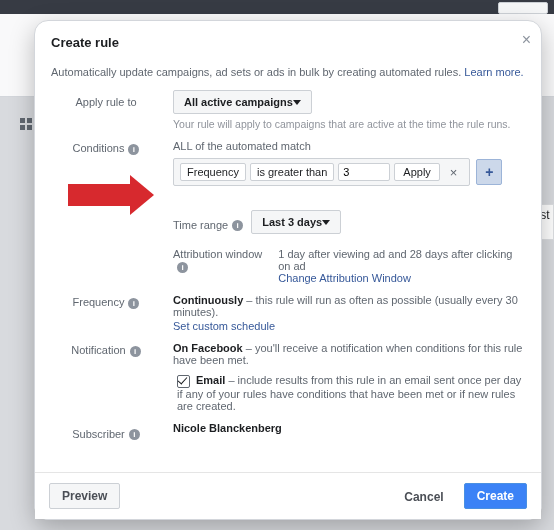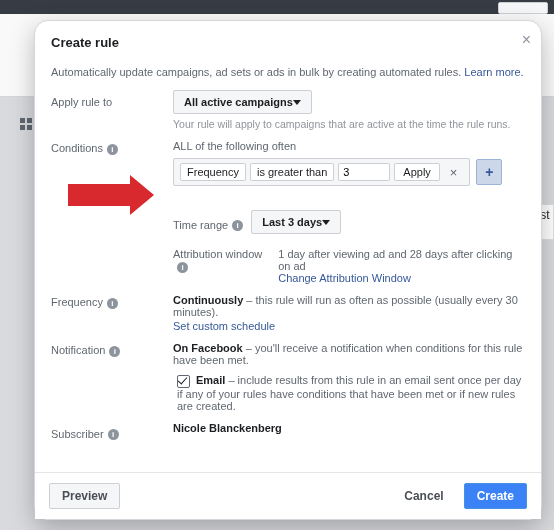--- a/index.html
+++ b/index.html
@@ -13,21 +13,21 @@
   .searchbtn{position:absolute;right:6px;top:2px;width:48px;height:10px;background:#f5f6f7;border:1px solid #ccd0d5;border-radius:2px}
 
   .modal{position:absolute;left:34px;top:20px;right:12px;bottom:10px;background:#fff;border:1px solid #d3d6db;border-radius:14px;box-shadow:0 8px 24px rgba(0,0,0,.25);display:flex;flex-direction:column}
   .m-head{padding:14px 16px 10px;border-bottom:none;position:relative}
   .m-title{font-weight:700;font-size:13px;color:#1c1e21}
   .m-close{position:absolute;right:10px;top:10px;color:#8d949e;font-size:16px;cursor:pointer}
   .m-body{padding:6px 16px 8px;flex:1;overflow:auto}
   .intro{font-size:11px;color:#606770;margin-bottom:12px}
   .link{color:#365899;cursor:pointer}
   .row{display:flex;align-items:flex-start;margin-bottom:10px}
-  .label{width:122px;text-align:left;padding-right:12px;font-size:11px;color:#606770;padding-top:6px;box-sizing:border-box;flex-shrink:0}
+  .label{width:122px;text-align:center;padding-right:12px;font-size:11px;color:#606770;padding-top:6px;box-sizing:border-box;flex-shrink:0}
   .label.tight{padding-top:2px}
   .info-icon{display:inline-flex;width:11px;height:11px;border-radius:50%;background:#8d949e;color:#fff;font-size:8px;font-weight:700;align-items:center;justify-content:center;margin-left:4px;vertical-align:middle}
   .val{flex:1;font-size:11px;color:#1c1e21}
   .dd{display:inline-flex;align-items:center;background:#f5f6f7;border:1px solid #ccd0d5;border-radius:2px;padding:5px 10px;font-weight:600;color:#1c1e21;cursor:pointer;font-size:11px}
   .caret{width:0;height:0;border-left:4px solid transparent;border-right:4px solid transparent;border-top:5px solid #1c1e21}
   .hint{font-size:10.5px;color:#90949c;margin-top:4px}
 
   .arrow{position:absolute;left:68px;top:184px;z-index:5}
   .arrow-body{width:62px;height:22px;background:#d7292e}
   .arrow-tip{position:absolute;left:62px;top:-9px;width:0;height:0;border-top:20px solid transparent;border-bottom:20px solid transparent;border-left:24px solid #d7292e}
@@ -38,21 +38,21 @@
   .cond-apply{padding:2px 8px;background:#fff;border:1px solid #ccd0d5;border-radius:2px;cursor:pointer}
   .cond-x{padding:2px 6px;color:#606770;cursor:pointer;font-size:13px;line-height:1}
   .cond-add{width:24px;height:24px;background:#ccd8ea;border:1px solid #9cb4d8;border-radius:2px;display:inline-flex;align-items:center;justify-content:center;color:#365899;font-weight:700;cursor:pointer;margin-left:6px;font-size:14px}
 
   .sublabel{font-size:11px;color:#606770;margin-right:8px;padding-top:6px;display:inline-block}
   .chk{display:inline-block;width:11px;height:11px;border:1px solid #606770;border-radius:2px;position:relative;margin-right:6px;vertical-align:middle}
   .chk::after{content:"";position:absolute;left:2px;top:-1px;width:4px;height:8px;border:solid #1c1e21;border-width:0 1.6px 1.6px 0;transform:rotate(42deg)}
   .bold{font-weight:700}
   .muted{color:#606770}
 
-  .m-foot{display:flex;align-items:center;padding:10px 14px;border-top:1px solid #e5e5e5;background:#fff}
+  .m-foot{display:flex;align-items:flex-end;padding:10px 14px;border-top:1px solid #e5e5e5;background:#fff}
   .btn{padding:5px 12px;border-radius:2px;font-size:12px;cursor:pointer;border:1px solid #ccd0d5;background:#f5f6f7;color:#4b4f56;font-weight:600}
   .btn.primary{background:#3b82f6;border-color:#4a90e2;color:#fff}
   .spacer{flex:1}
 </style>
 </head>
 <body>
 
 <div class="backdrop">
   <div class="topbar"></div>
   <div class="searchbtn"></div>
@@ -91,21 +91,21 @@
           <div class="hint">Your rule will apply to campaigns that are active at the time the rule runs.</div>
         </div>
       </div>
 
 
       <div class="row">
         <div class="label tight">
           <span>Conditions</span><span class="info-icon">i</span>
         </div>
         <div class="val">
-          <div class="muted" style="margin-bottom:6px">ALL of the following often</div>
+          <div class="muted" style="margin-bottom:6px">ALL of the automated match</div>
           <div style="display:flex;align-items:center">
             <div class="cond-box">
               <span class="cond-field">Frequency</span>
               <span class="cond-op">is greater than</span>
               <input class="cond-num" value="3" style="">
               <span class="cond-apply">Apply</span>
               <span class="cond-x">×</span>
             </div>
             <div class="cond-add">+</div>
           </div>

